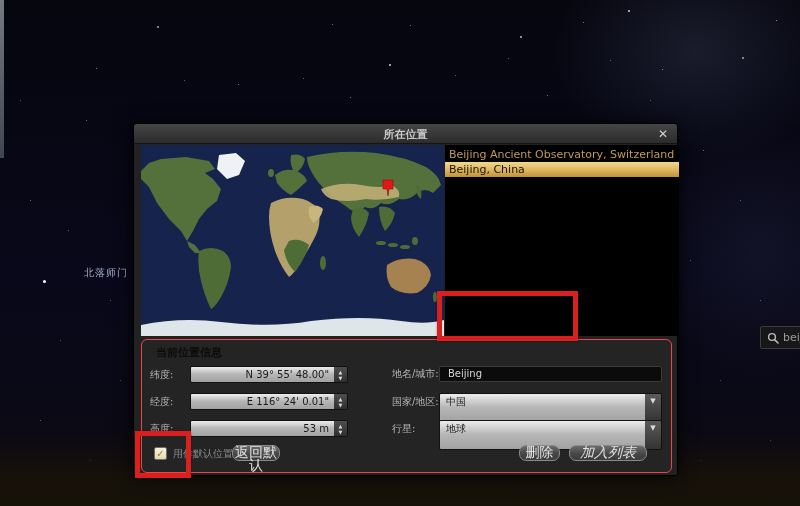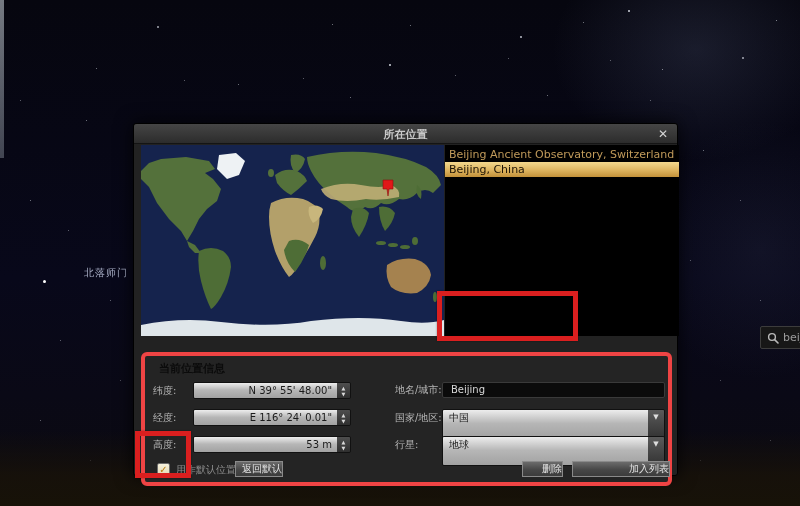--- a/index.html
+++ b/index.html
@@ -49,42 +49,42 @@
 
   
   #search-box{position:absolute;left:315px;top:181px;width:121px;height:23px;
     background:#171717;border:1px solid #3c3c3c;border-radius:2px;box-sizing:border-box;
     display:flex;align-items:center;}
   #search-box svg{margin:0 4px 0 6px;flex:0 0 auto;}
   #search-input{background:transparent;border:none;outline:none;color:#9a9a9a;
     font-size:11px;width:80px;font-family:inherit;padding:0;}
 
   
-  #groupbox{position:absolute;left:7px;top:228px;width:531px;height:134px;
-    border:4px solid #ef4444;border-radius:6px;box-sizing:border-box;background:#242424;}
+  #groupbox{position:absolute;left:7px;top:215px;width:531px;height:134px;
+    border:1px solid #ef4444;border-radius:6px;box-sizing:border-box;background:#242424;}
   #groupbox-title{position:absolute;left:14px;top:5px;font-size:11px;font-weight:bold;color:#0b0b0b;}
   .f-label{position:absolute;color:#b5b5b5;font-size:10px;line-height:17px;}
   .spinfield{position:absolute;height:17px;display:flex;border-radius:2px;overflow:hidden;
     border:1px solid #111;box-sizing:border-box;}
   .spin-text{flex:1;background:linear-gradient(180deg,#ededed,#b6b6b6 48%,#a2a2a2);
     color:#1b1b1b;font-size:10px;line-height:15px;text-align:right;padding-right:5px;}
   .spin-btns{width:13px;background:linear-gradient(180deg,#4e4e4e,#2f2f2f);
     display:flex;flex-direction:column;align-items:center;justify-content:center;cursor:pointer;}
   .spin-btns span{color:#d8d8d8;font-size:5px;line-height:6px;}
   .dark-input{position:absolute;height:16px;background:#0b0b0b;border:1px solid #3a3a3a;
     box-sizing:border-box;color:#d8d8d8;font-size:10px;line-height:14px;padding-left:8px;border-radius:2px;}
   .dropdown{position:absolute;height:30px;display:flex;border-radius:2px;overflow:hidden;
     border:1px solid #111;box-sizing:border-box;cursor:pointer;}
   .dd-text{flex:1;background:linear-gradient(180deg,#ededed,#b6b6b6 48%,#a2a2a2);
     color:#1b1b1b;font-size:10px;line-height:15px;padding-left:6px;}
   .dd-arrow{width:16px;background:linear-gradient(180deg,#5a5a5a,#333);
     color:#ddd;font-size:7px;line-height:15px;text-align:center;}
   .btn{position:absolute;height:16px;background:linear-gradient(180deg,#6b6b6b,#474747 55%,#3c3c3c);
-    border:1px solid #8a8a8a;border-radius:0;box-sizing:border-box;
-    color:#e2e2e2;font-size:10px;line-height:13px;text-align:right;cursor:pointer;}
+    border:1px solid #8a8a8a;border-radius:7px;box-sizing:border-box;
+    color:#e2e2e2;font-size:14px;line-height:13px;text-align:center;cursor:pointer;}
   #checkbox{position:absolute;left:12px;top:107px;width:13px;height:13px;
     background:linear-gradient(180deg,#f7f2dd,#e4d9b4);border:1px solid #6e6e6e;border-radius:2px;
     box-sizing:border-box;text-align:center;line-height:11px;font-size:10px;color:#b87a10;cursor:pointer;}
   #checkbox-label{position:absolute;left:31px;top:107px;font-size:10px;color:#8f8f8f;line-height:13px;}
 
   
   .annotation{position:absolute;border:5px solid #da1f1f;box-sizing:border-box;z-index:50;
     box-shadow:0 0 2px rgba(0,0,0,.4);}
   #annotation-search{left:437px;top:291px;width:141px;height:50px;}
   #annotation-checkbox{left:135px;top:431px;width:56px;height:47px;}
@@ -248,18 +248,18 @@
     <div class="dropdown" style="left:297px;top:80px;width:223px;">
       <div class="dd-text">地球</div>
       <div class="dd-arrow">▼</div>
     </div>
 
     <div id="checkbox">✓</div>
     <div id="checkbox-label">用作默认位置</div>
 
     <div class="btn" style="left:90px;top:105px;width:48px;">返回默认</div>
     <div class="btn" style="left:377px;top:105px;width:41px;">删除</div>
-    <div class="btn" style="left:427px;top:105px;width:98px;">加入列表</div>
+    <div class="btn" style="left:427px;top:105px;width:78px;font-style:italic;">加入列表</div>
   </div>
 </div>
 
 <div id="annotation-search" class="annotation"></div>
 <div id="annotation-checkbox" class="annotation"></div>
 
 </body></html>

